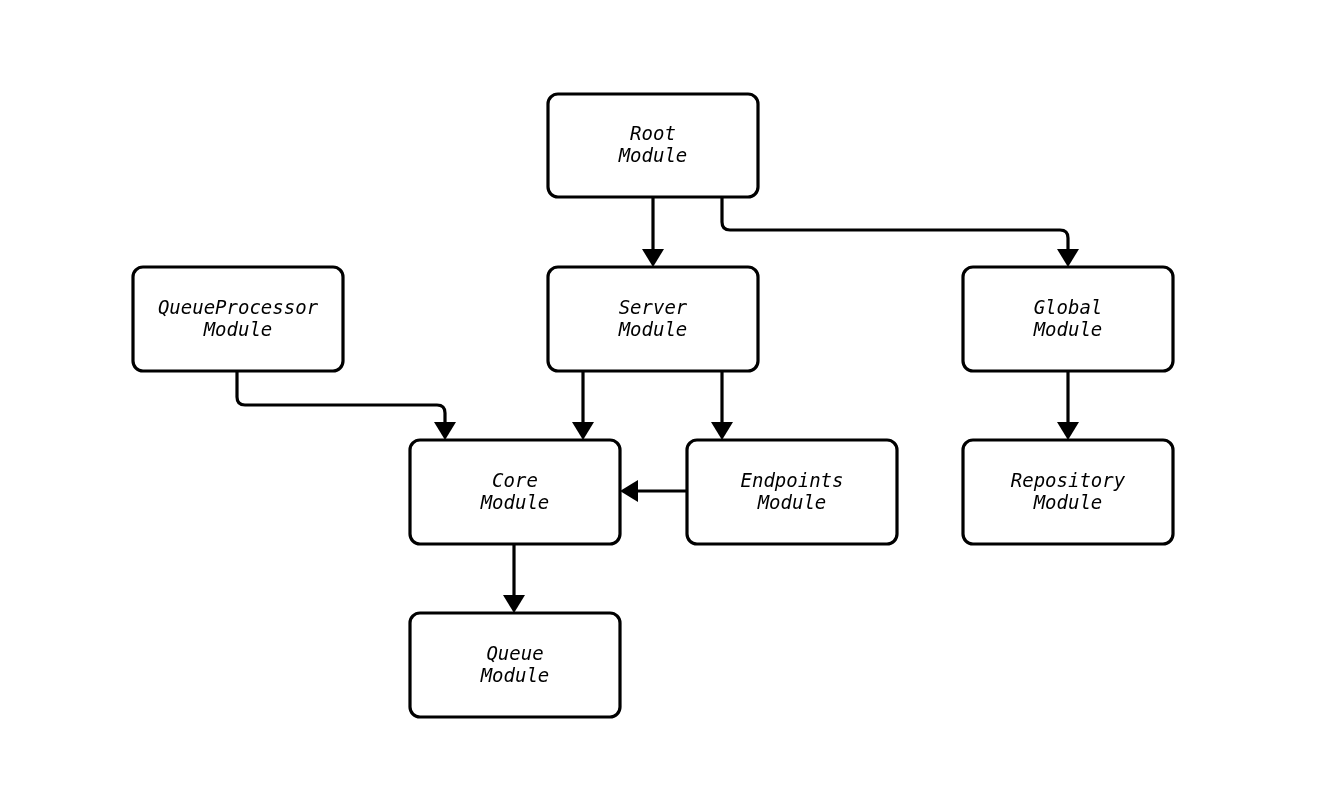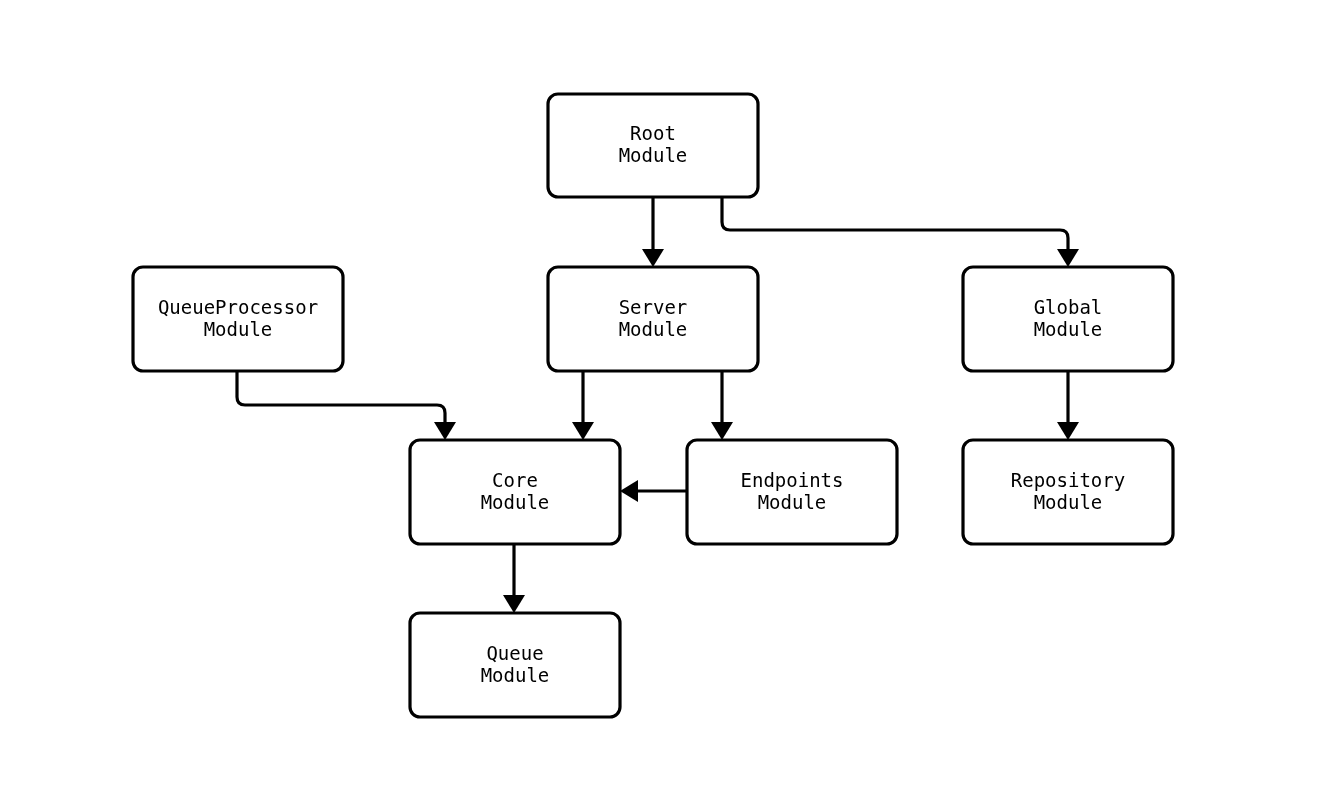--- a/index.html
+++ b/index.html
@@ -12,20 +12,21 @@
     width: 1337px;
     height: 809px;
     overflow: hidden;
     font-family: "DejaVu Sans Mono", "Liberation Mono", monospace;
   }
   #diagram-root {
     position: relative;
     width: 1337px;
     height: 809px;
     background: #ffffff;
+    font-style: italic;
   }
   svg.diagram-canvas {
     position: absolute;
     top: 0;
     left: 0;
     width: 1337px;
     height: 809px;
     display: block;
   }
   .node-box {

